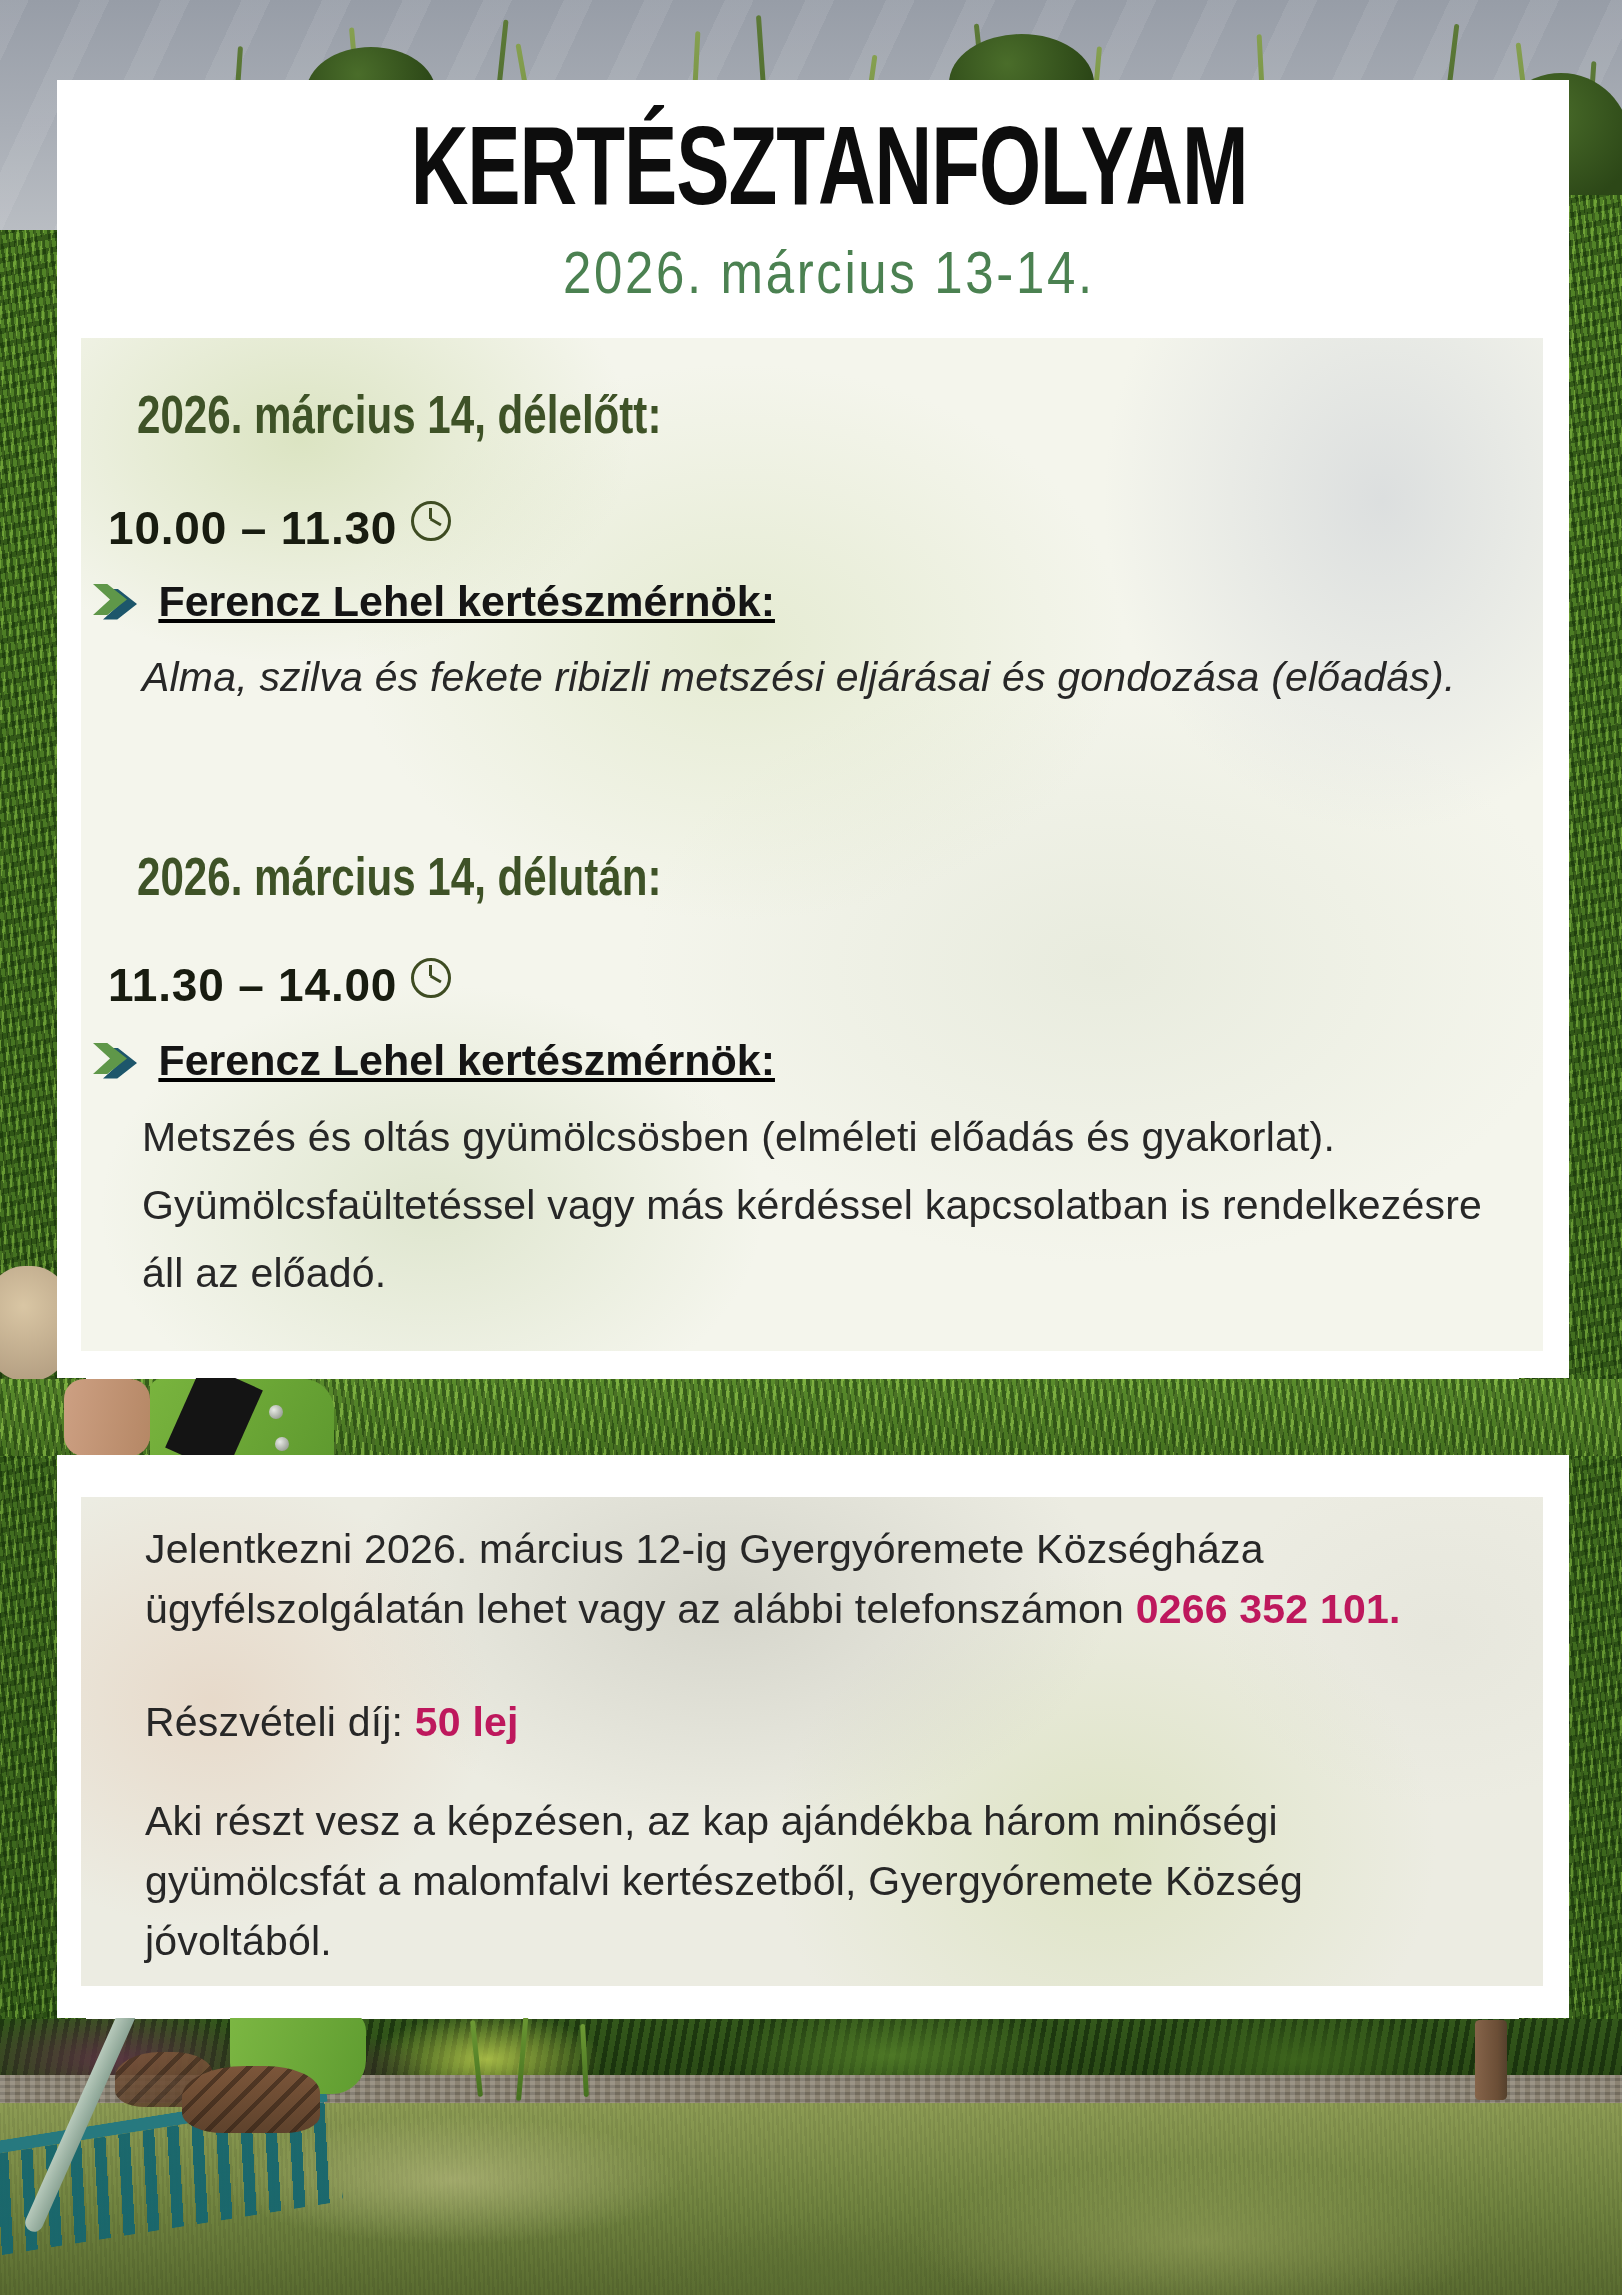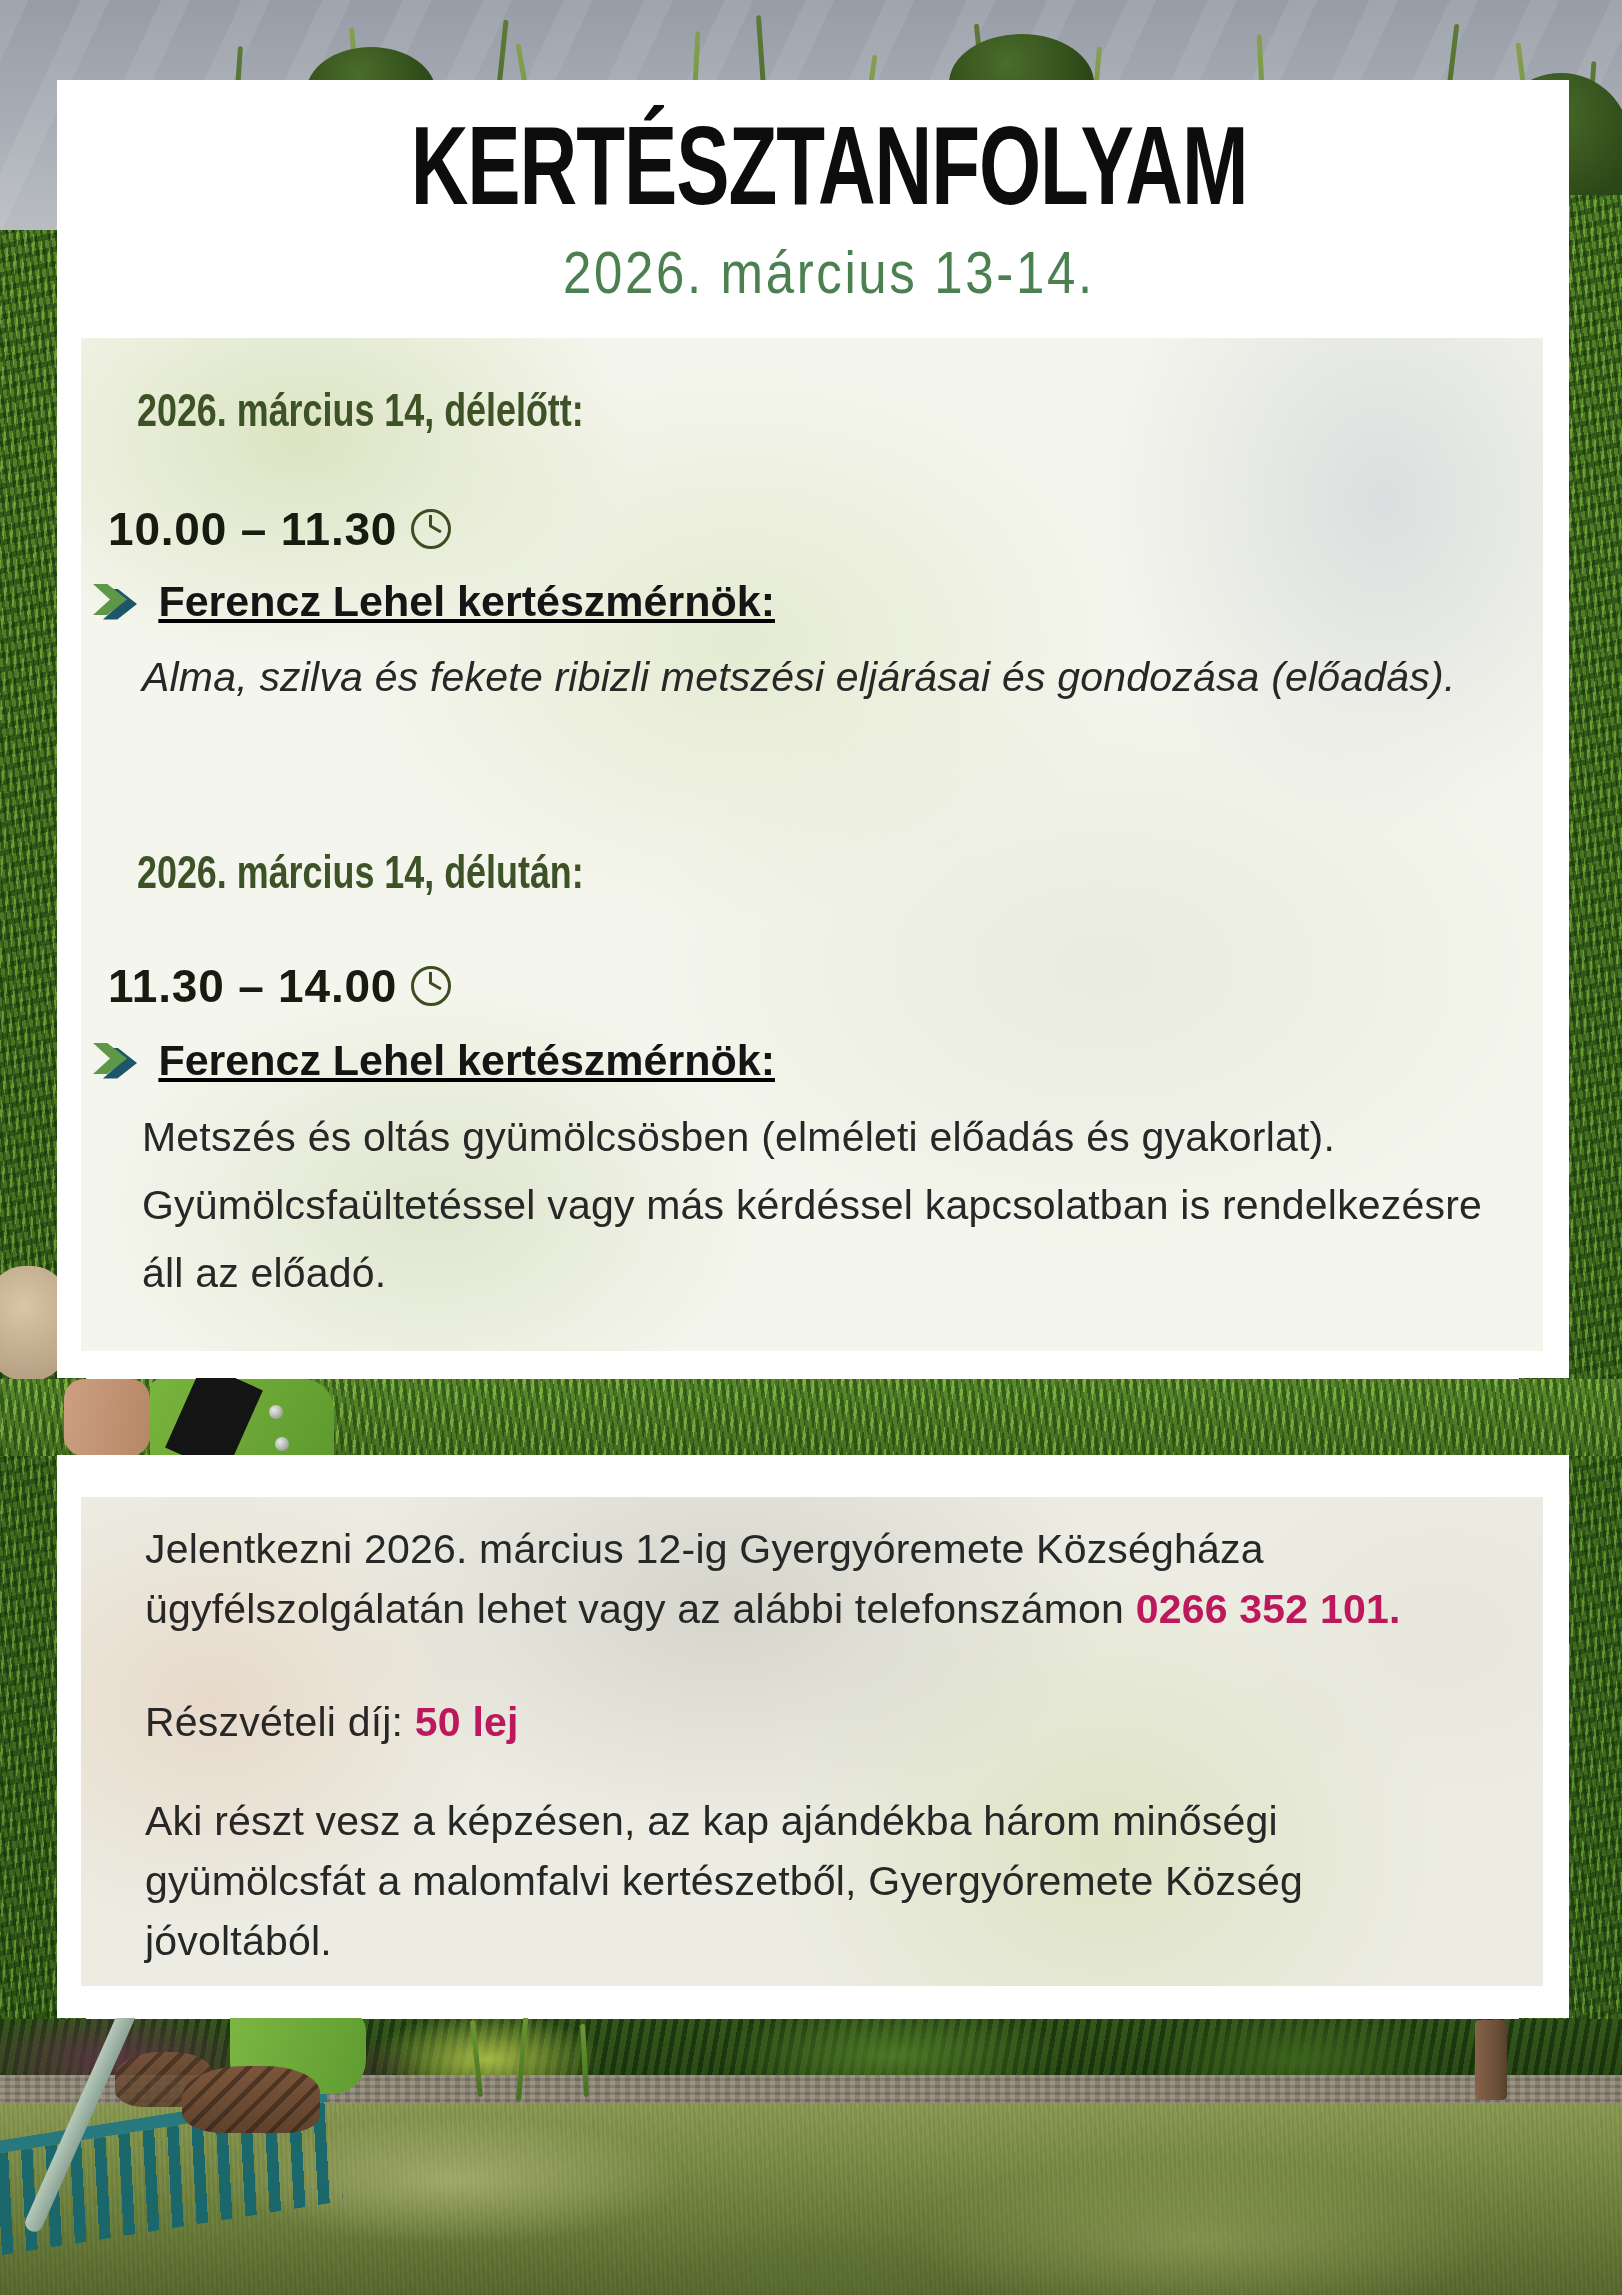--- a/index.html
+++ b/index.html
@@ -146,23 +146,23 @@
 
   
   .txt{position:absolute;z-index:3;padding-left:16px;}
   .cx{display:inline-block;white-space:nowrap;}
   .title-line{left:57px;top:111px;width:1512px;text-align:center;
     font-size:111px;font-weight:700;color:#0d0d0d;line-height:1;}
   .title-line .cx{transform:scaleX(.72);transform-origin:center bottom;letter-spacing:-1.5px;}
   .date-line{left:57px;top:243px;width:1512px;text-align:center;
     font-size:60px;font-weight:400;color:#4b8151;line-height:1;}
   .date-line .cx{transform:scaleX(.85);transform-origin:center bottom;letter-spacing:3.1px;}
-  .sess-heading{font-size:46px;font-weight:700;color:#3e5227;line-height:1;}
+  .sess-heading{font-size:54px;font-weight:700;color:#3e5227;line-height:1;}
   .sess-heading .cx{transform:scaleX(.78);transform-origin:left bottom;}
-  .time-row{display:flex;align-items:center;gap:13.8px;height:55px;}
+  .time-row{display:flex;gap:13.8px;height:55px;}
   .time-text{font-size:46px;font-weight:700;color:#16191028;color:#181c10;letter-spacing:0.8px;white-space:nowrap;}
   .speaker-row{display:flex;align-items:center;gap:21.4px;height:55px;text-decoration:underline;}
   .speaker-text{font-size:43px;font-weight:700;color:#151515;white-space:nowrap;}
   .body-p{font-size:41px;font-weight:400;color:#272727;letter-spacing:0.2px;}
   .lh1{line-height:65px;} .lh2{line-height:68px;} .lh3{line-height:60px;}
   .bold{font-weight:700;color:#be185d;}
 
   
   .clock{position:relative;width:40px;height:40px;border:3.8px solid #3e4c22;border-radius:50%;box-sizing:border-box;flex:0 0 auto;}
   .clock .mh{position:absolute;left:14.5px;top:3.8px;width:3.1px;height:11.5px;background:#3e4c22;}

